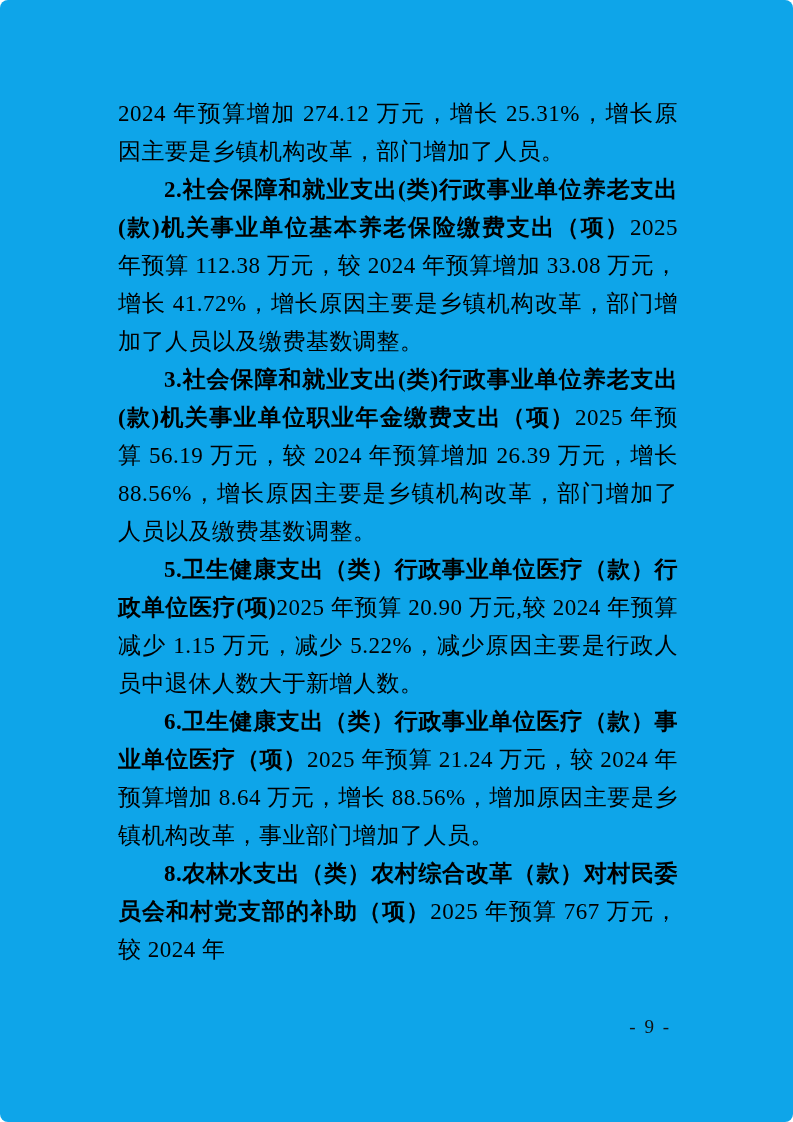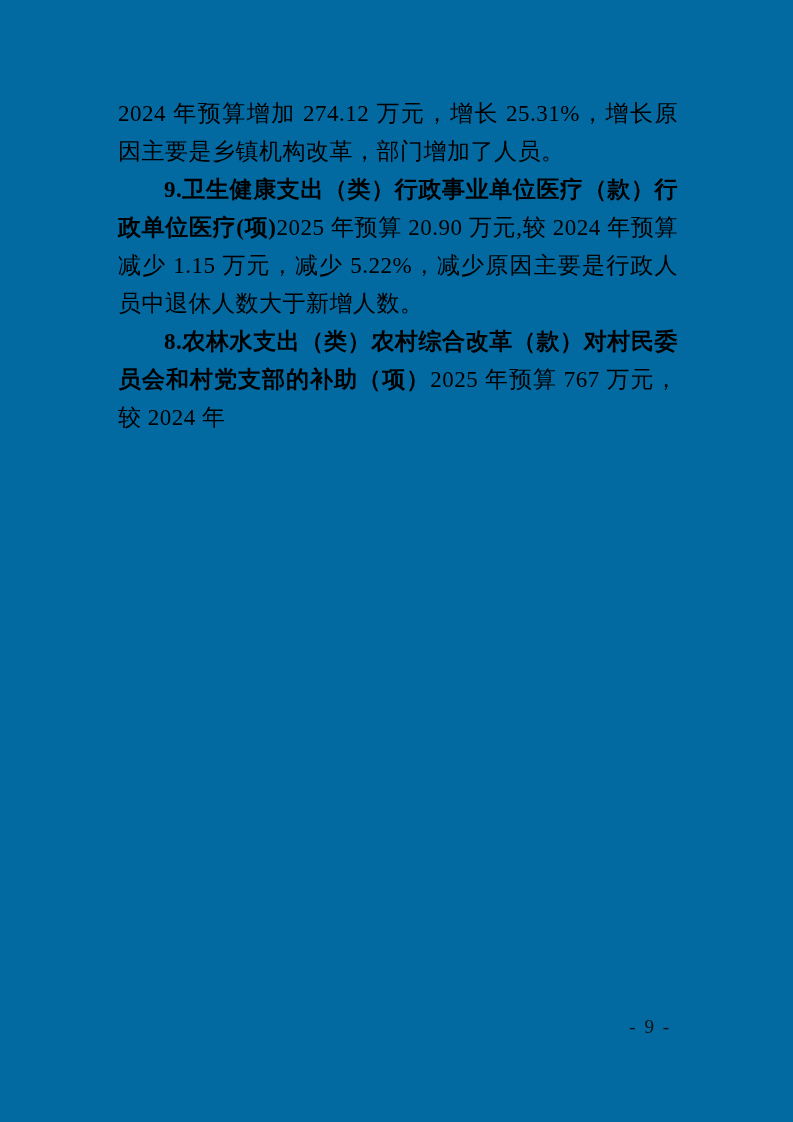--- a/index.html
+++ b/index.html
@@ -4,24 +4,25 @@
 <style>
   html, body {
     margin: 0;
     padding: 0;
     background: #ffffff;
   }
   .page {
     position: relative;
     width: 793px;
     height: 1122px;
-    background: #0369a1;
+    background: #0ea5e9;
     overflow: hidden;
     font-family: "Liberation Serif", "DejaVu Serif", serif;
     color: #000000;
+    border-radius: 8px;
   }
   .content {
     position: absolute;
     top: 95px;
     left: 118px;
     width: 560px;
   }
   .para {
     margin: 0;
     font-size: 23px;
@@ -53,27 +54,36 @@
 </head>
 <body>
 
 <div class="page">
   <div class="content">
 
     <p class="para no-indent">
       <span class="seg-regular">2024 年预算增加 274.12 万元，增长 25.31%，增长原因主要是乡镇机构改革，部门增加了人员。</span>
     </p>
 
+    <p class="para">
+      <span class="seg-bold">2.社会保障和就业支出(类)行政事业单位养老支出(款)机关事业单位基本养老保险缴费支出（项）</span><span class="seg-regular">2025 年预算 112.38 万元，较 2024 年预算增加 33.08 万元，增长 41.72%，增长原因主要是乡镇机构改革，部门增加了人员以及缴费基数调整。</span>
+    </p>
 
+    <p class="para">
+      <span class="seg-bold">3.社会保障和就业支出(类)行政事业单位养老支出(款)机关事业单位职业年金缴费支出（项）</span><span class="seg-regular">2025 年预算 56.19 万元，较 2024 年预算增加 26.39 万元，增长 88.56%，增长原因主要是乡镇机构改革，部门增加了人员以及缴费基数调整。</span>
+    </p>
 
 
     <p class="para">
-      <span class="seg-bold">9.卫生健康支出（类）行政事业单位医疗（款）行政单位医疗(项)</span><span class="seg-regular">2025 年预算 20.90 万元,较 2024 年预算减少 1.15 万元，减少 5.22%，减少原因主要是行政人员中退休人数大于新增人数。</span>
+      <span class="seg-bold">5.卫生健康支出（类）行政事业单位医疗（款）行政单位医疗(项)</span><span class="seg-regular">2025 年预算 20.90 万元,较 2024 年预算减少 1.15 万元，减少 5.22%，减少原因主要是行政人员中退休人数大于新增人数。</span>
     </p>
 
+    <p class="para">
+      <span class="seg-bold">6.卫生健康支出（类）行政事业单位医疗（款）事业单位医疗（项）</span><span class="seg-regular">2025 年预算 21.24 万元，较 2024 年预算增加 8.64 万元，增长 88.56%，增加原因主要是乡镇机构改革，事业部门增加了人员。</span>
+    </p>
 
     <p class="para">
       <span class="seg-bold">8.农林水支出（类）农村综合改革（款）对村民委员会和村党支部的补助（项）</span><span class="seg-regular">2025 年预算 767 万元，较 2024 年</span>
     </p>
 
   </div>
 
   <div class="footer">
     <span>- 9 -</span>
   </div>

